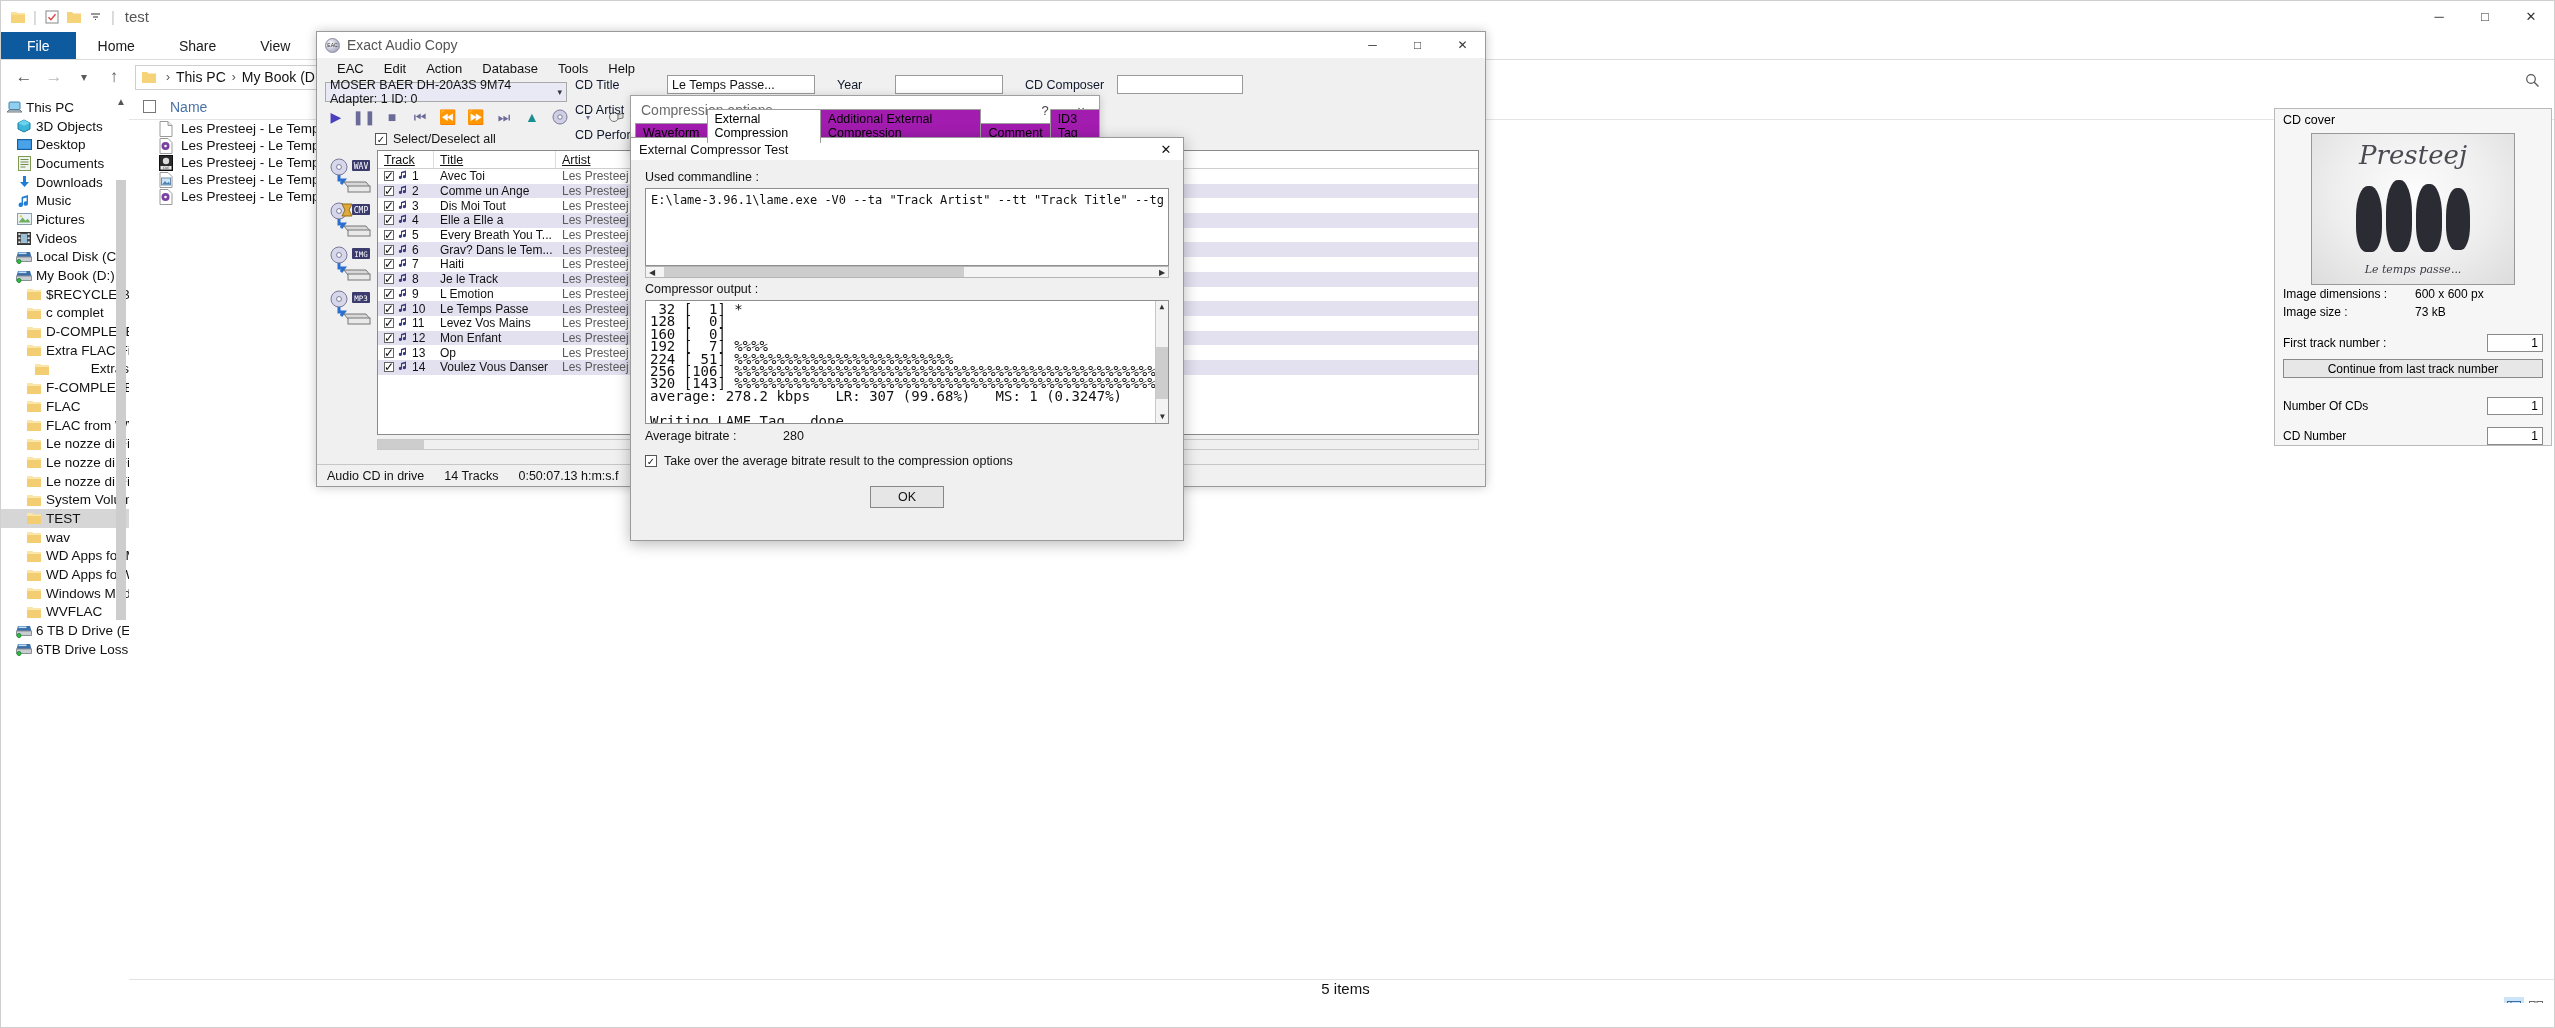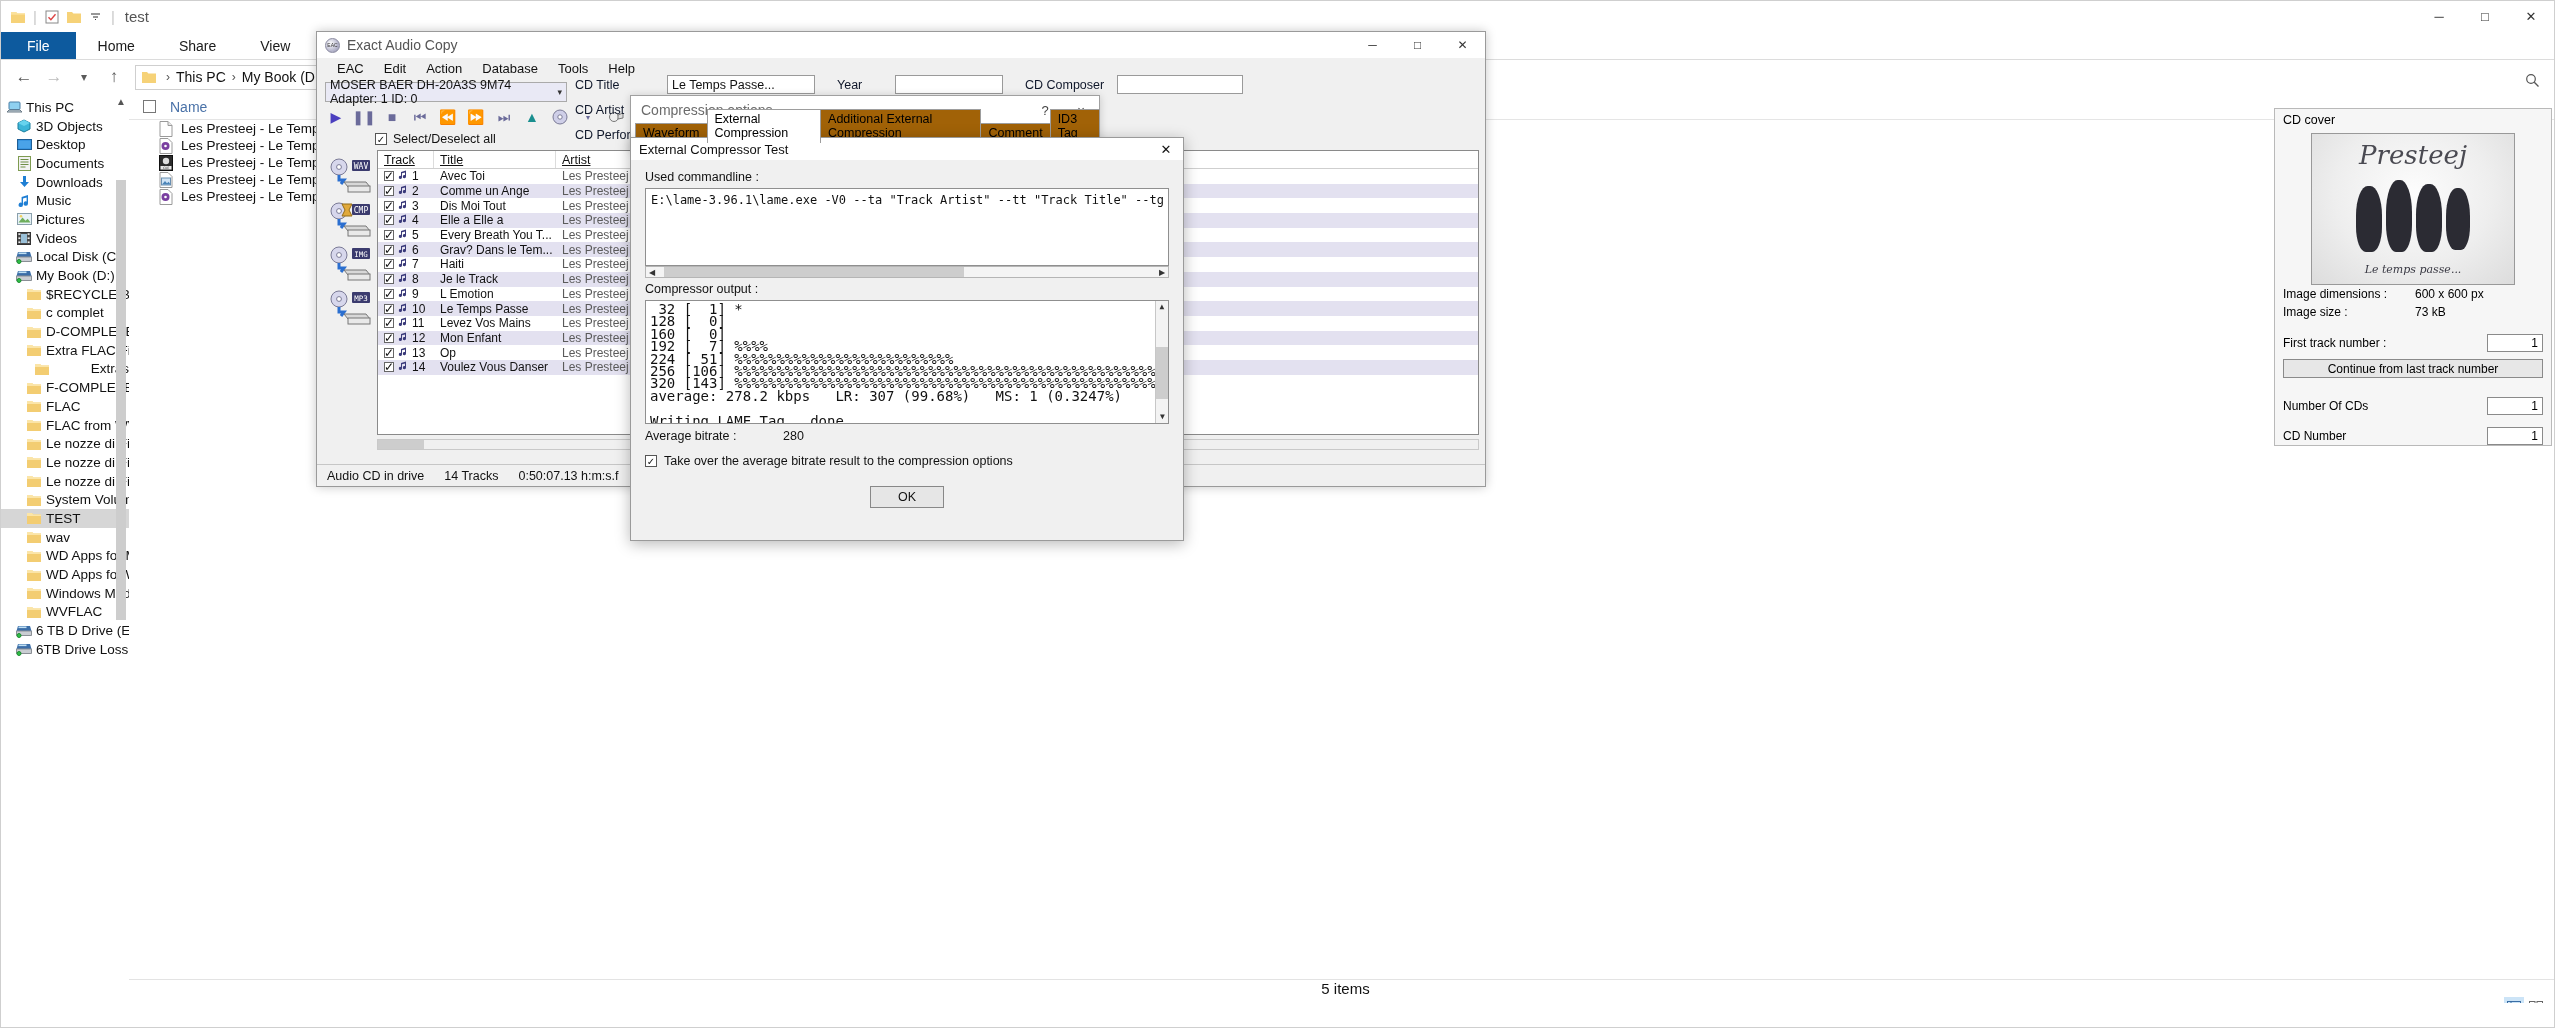--- a/index.html
+++ b/index.html
@@ -170,21 +170,21 @@
   
   #comp-opts {
     position:absolute; left: 630px; top: 95px; width: 470px; height: 56px;
     background:#fff; border:1px solid #a0a0a0; box-shadow: 0 1px 8px rgba(0,0,0,.18);
     overflow:hidden;
   }
   #comp-opts .co-title { height:28px; display:flex; align-items:center; padding-left: 10px; font-size:14px; color:#6b6b6b; }
   #comp-opts .co-wc { margin-left:auto; display:flex; }
   #comp-opts .co-wc div { width:36px; height:28px; display:flex; align-items:center; justify-content:center; font-size:13px; color:#444;}
   .co-tabs { display:flex; align-items:flex-end; height: 20px; padding-left: 4px; font-size:12.5px; border-bottom:1px solid #9d9d9d;}
-  .co-tabs .tb { padding: 2px 7px 3px 7px; border:1px solid #9d9d9d; border-bottom:none; background:#a16207; margin-right:-1px;}
+  .co-tabs .tb { padding: 2px 7px 3px 7px; border:1px solid #9d9d9d; border-bottom:none; background:#a21caf; margin-right:-1px;}
   .co-tabs .tb.on { background:#fff; position:relative; z-index:2; }
 
   
   #ext-test {
     position:absolute; left: 630px; top: 137px; width: 554px; height: 404px;
     background:#f0f0f0; border:1px solid #9a9a9a; box-shadow: 0 3px 14px rgba(0,0,0,.28);
     font-size: 12.5px; color:#111;
   }
   #ext-test .et-title { height:22px; display:flex; align-items:center; padding-left:8px; background:#fff; font-size:13px;}
   #ext-test .et-close { margin-left:auto; width:34px; height:22px; display:flex; align-items:center; justify-content:center; font-size:13px;}

